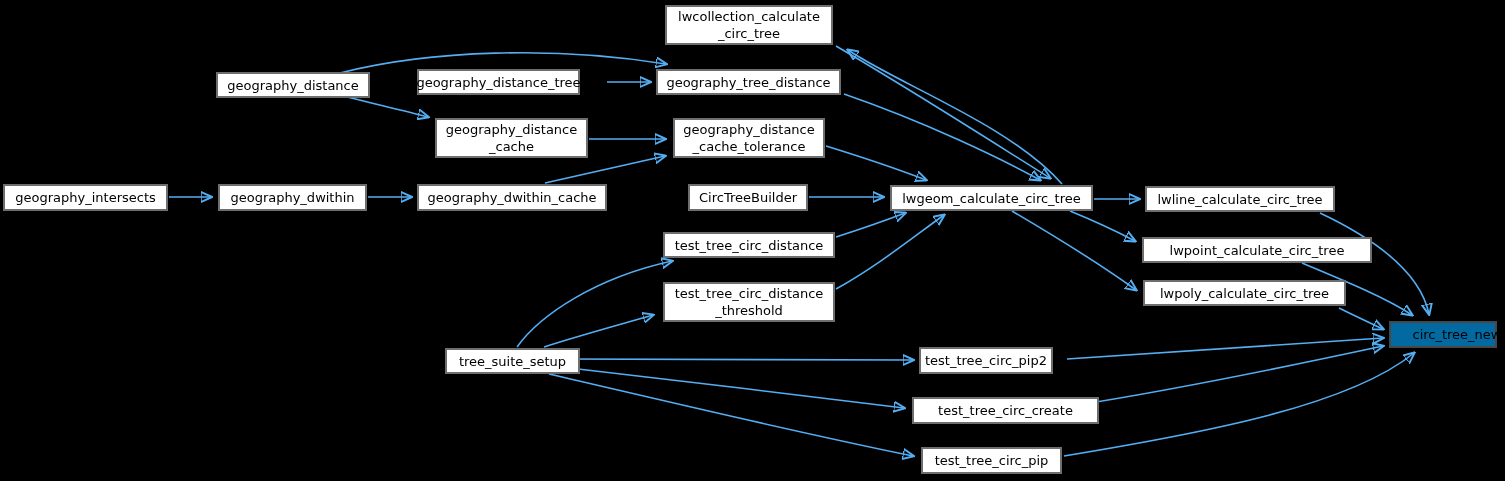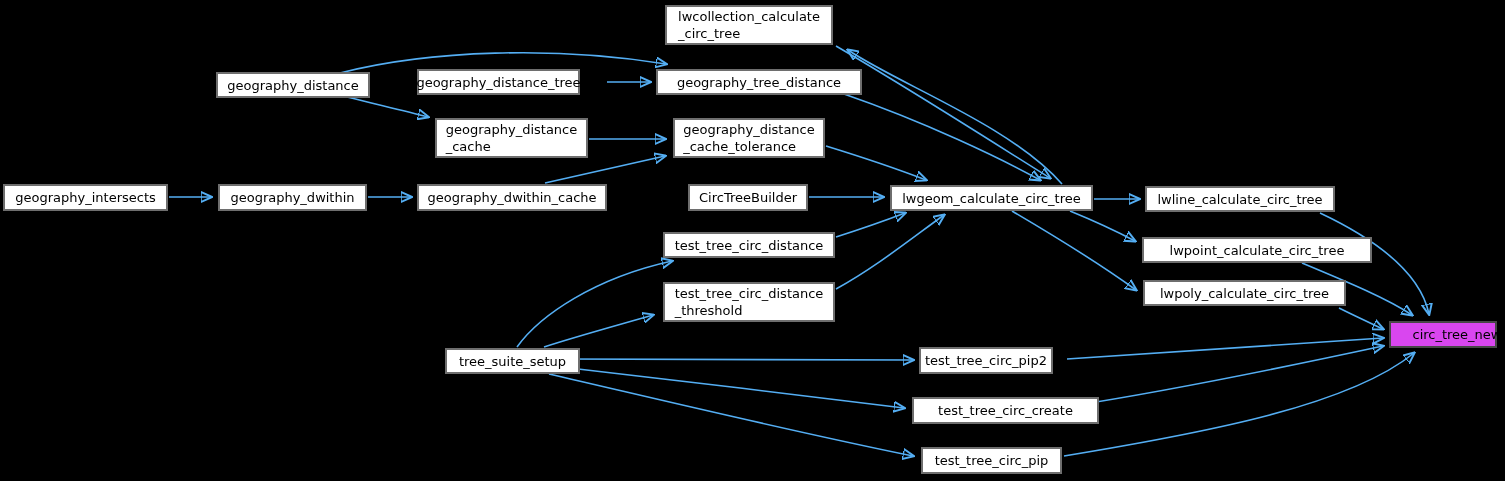--- a/index.html
+++ b/index.html
@@ -9,31 +9,32 @@
     background:#000000;
     font-family:"DejaVu Sans","Liberation Sans",sans-serif;
     overflow:hidden;
   }
   svg.edges{position:absolute;left:0;top:0;width:1505px;height:481px;display:block;}
   svg.edges path{fill:none;stroke:#54aef3;stroke-width:1.6px;}
   .node{
     position:absolute;
     box-sizing:border-box;
     display:flex;align-items:center;justify-content:center;
+    text-align:center;
     background:#ffffff;
     border:2px solid #6e6e6e;
     color:#000000;
     font-size:13px;
     line-height:17px;
     white-space:pre-line;
     cursor:pointer;
     z-index:2;
   }
   .node.highlight{
-    background:#d946ef;
+    background:#0369a1;
     border-color:#474747;
     cursor:default;
     padding-left:28px;
   }
 </style>
 </head>
 <body>
 
 <div class="canvas">
 
@@ -73,21 +74,21 @@
     <path d="M1064,456 C1210,432 1350,405 1414,353" marker-end="url(#ah)"></path>
   </svg>
 
   <div class="node" style="left:665px;top:5px;width:168px;height:40px">lwcollection_calculate
 _circ_tree</div>
 
   <div class="node" style="left:216px;top:72px;width:154px;height:26px">geography_distance</div>
 
   <div class="node" style="left:417px;top:69px;width:163px;height:26px">geography_distance_tree</div>
 
-  <div class="node" style="left:656px;top:69px;width:206px;height:26px">geography_tree_distance</div>
+  <div class="node" style="left:656px;top:69px;width:185px;height:26px">geography_tree_distance</div>
 
   <div class="node" style="left:435px;top:118px;width:153px;height:40px">geography_distance
 _cache</div>
 
   <div class="node" style="left:673px;top:118px;width:152px;height:40px">geography_distance
 _cache_tolerance</div>
 
   <div class="node" style="left:3px;top:184px;width:165px;height:27px">geography_intersects</div>
 
   <div class="node" style="left:218px;top:184px;width:149px;height:27px">geography_dwithin</div>

